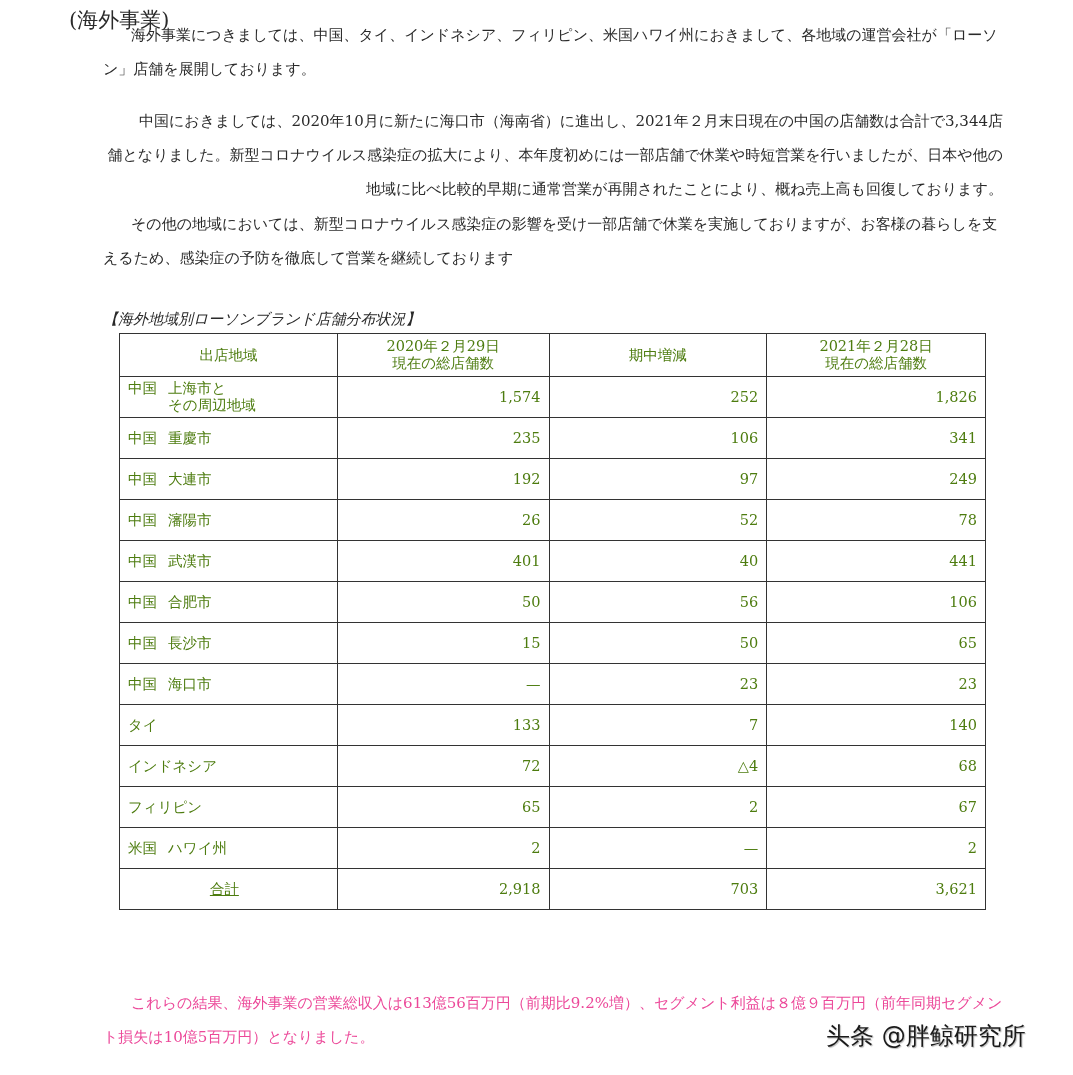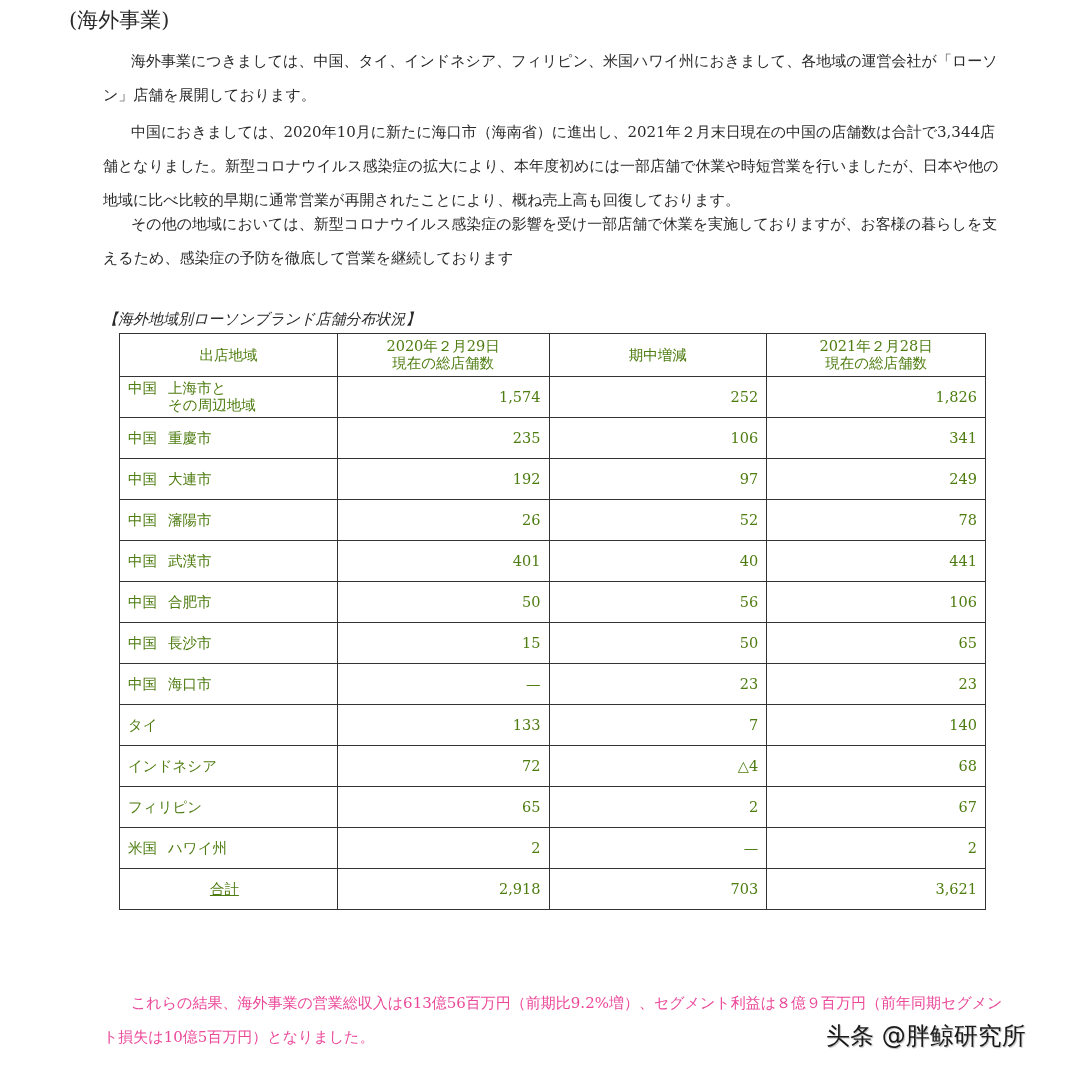--- a/index.html
+++ b/index.html
@@ -10,22 +10,22 @@
   }
   .section-heading {
     position: absolute; left: 69px; top: 9px;
     font-size: 21px; line-height: 22px; color: #2a2a2a;
   }
   .para {
     position: absolute; left: 103px; width: 900px;
     font-size: 15px; line-height: 34px; color: #2a2a2a;
     text-indent: 28px; margin: 0;
   }
-  .p1 { top: 44px; }
-  .p2 { top: 115px; }
+  .p1 { top: 18px; }
+  .p2 { top: 104px; text-align: right; }
   .p3 { top: 207px; font-family: Liberation Serif, serif; }
   .table-caption {
     position: absolute; left: 103px; top: 308px;
     font-size: 15px; line-height: 22px; color: #2a2a2a; font-style: italic;
   }
   table.stores {
     position: absolute; left: 119px; top: 333px;
     width: 867px; border-collapse: collapse;
     font-size: 14.5px; color: #4d7c0f;
   }

